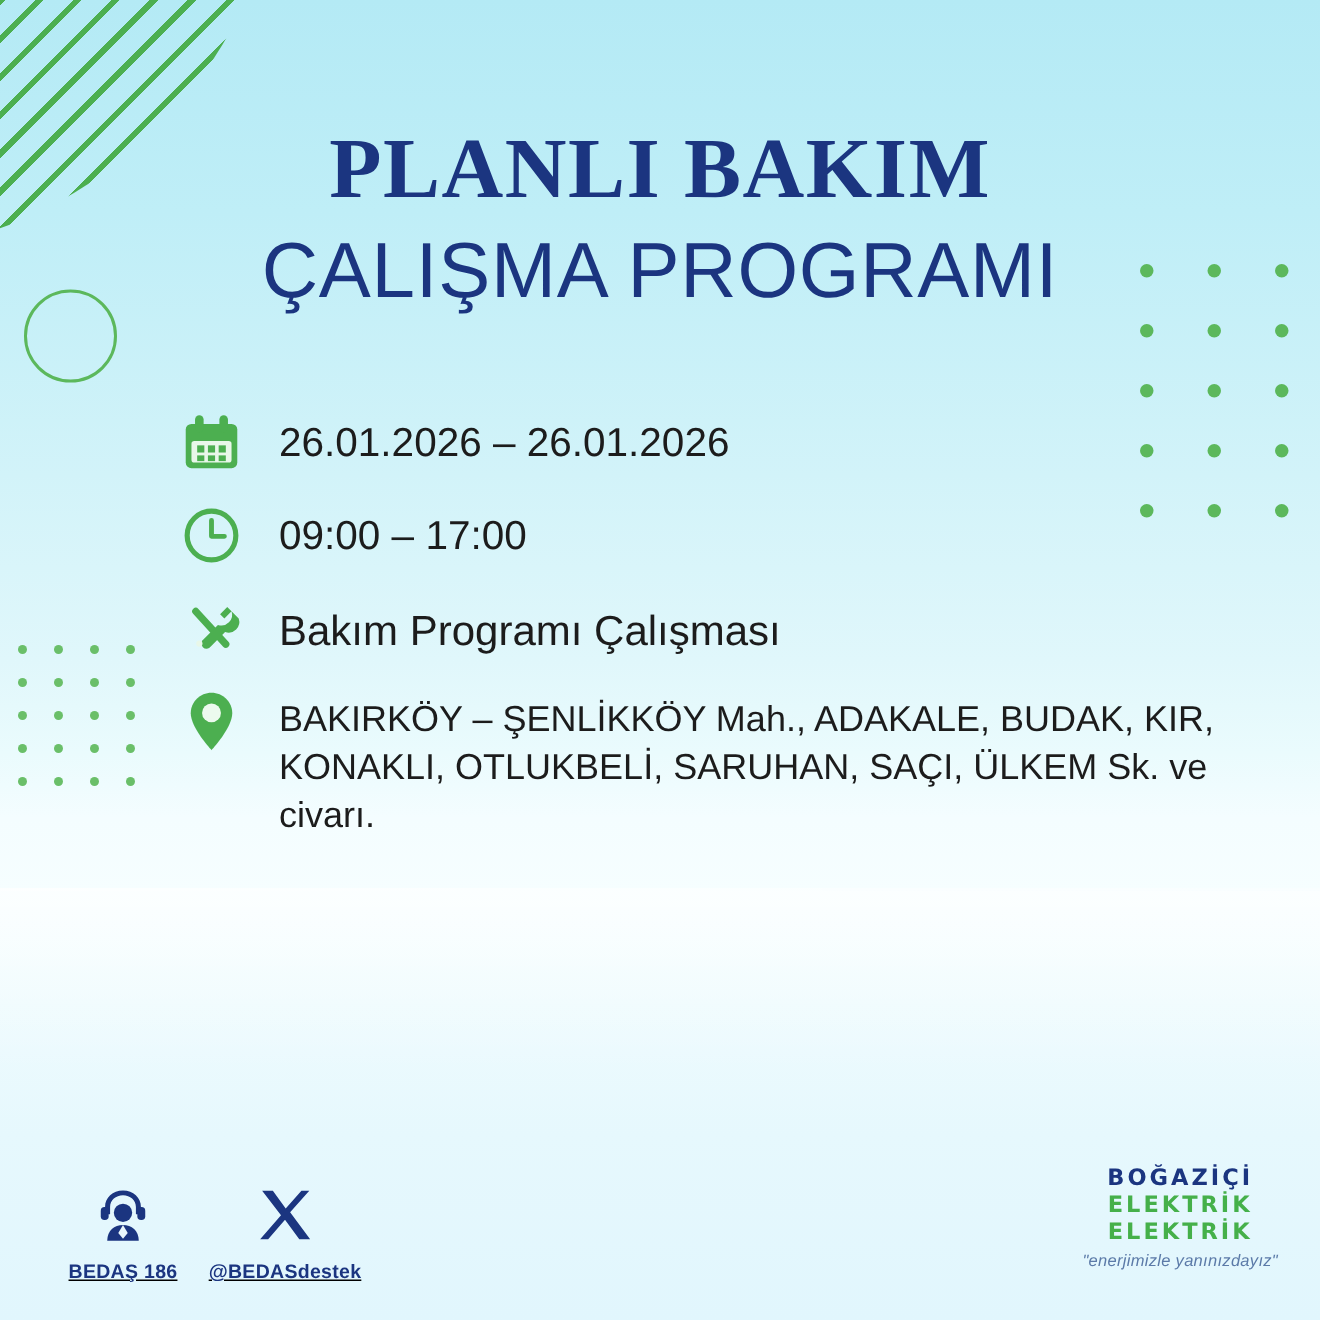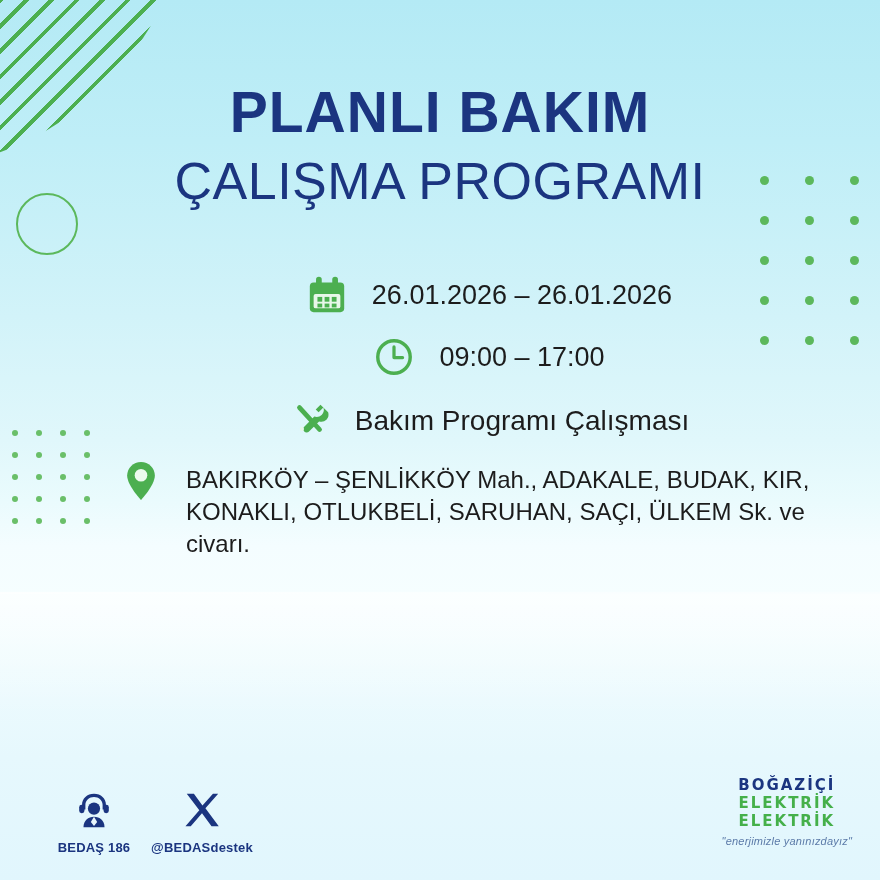--- a/index.html
+++ b/index.html
@@ -112,21 +112,21 @@
 
   
   .title-block {
     position: absolute;
     left: 0;
     top: 84px;
     width: 880px;
     text-align: center;
   }
   .title-main {
-    font-family: Liberation Sans, sans-serif;
+    font-family: Liberation Serif, serif;
     font-weight: 700;
     font-size: 57px;
     letter-spacing: 1px;
     color: #1b3580;
     line-height: 1;
     margin: 0;
     white-space: nowrap;
   }
   .title-sub {
     font-family: "Liberation Sans", sans-serif;
@@ -143,21 +143,20 @@
   .details {
     position: absolute;
     left: 118px;
     top: 272px;
     width: 740px;
   }
   .row {
     display: flex;
     align-items: flex-start;
     margin-bottom: 16px;
-    justify-content: center;
   }
   .row .ico {
     flex: 0 0 46px;
     width: 46px;
     height: 46px;
     display: flex;
     align-items: center;
     justify-content: center;
   }
   .row .txt {
@@ -168,24 +167,25 @@
     padding-top: 6px;
     font-family: "Liberation Sans", sans-serif;
   }
   #row-date .txt, #row-time .txt { font-size: 27px; }
   #row-type .txt { font-size: 28px; }
   #row-loc .txt { font-size: 24px; max-width: 700px; }
 
   
   .footer-contacts {
     position: absolute;
-    left: 40px;
+    left: 28px;
     top: 786px;
     display: flex;
     align-items: flex-end;
+    text-decoration: underline;
   }
   .contact {
     width: 108px;
     text-align: center;
   }
   .contact .cico {
     height: 48px;
     display: flex;
     align-items: center;
     justify-content: center;

